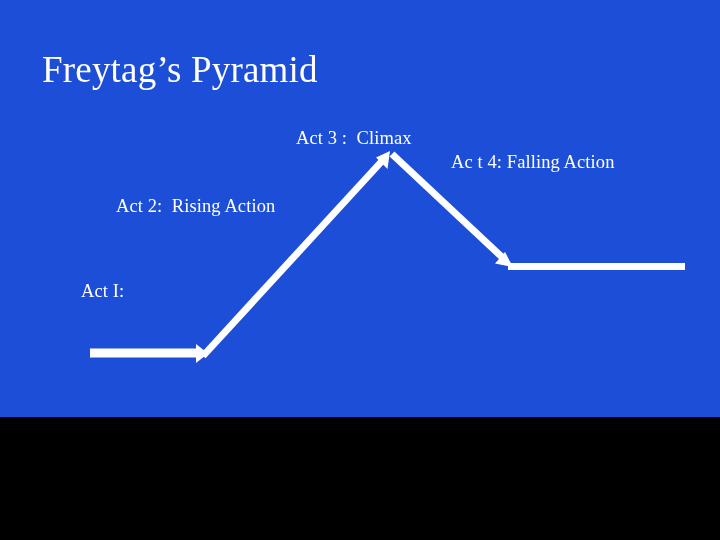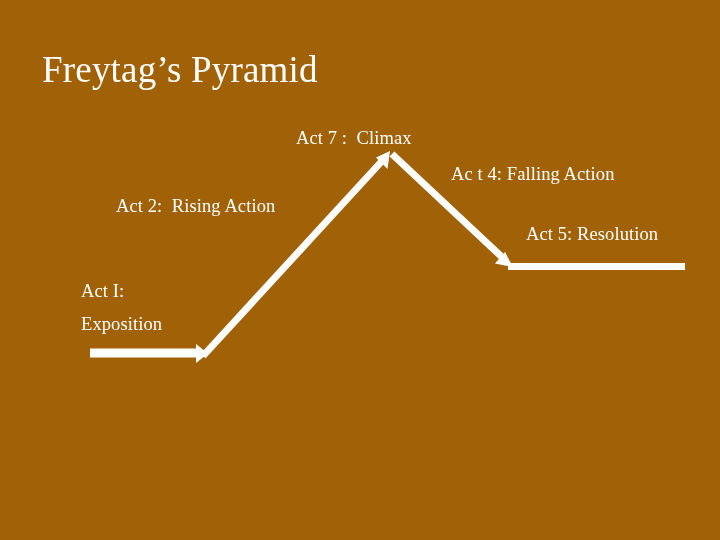--- a/index.html
+++ b/index.html
@@ -7,22 +7,22 @@
     margin: 0;
     padding: 0;
     background: #000000;
   }
   body {
     font-family: "Liberation Serif", "DejaVu Serif", serif;
   }
   #slide {
     position: relative;
     width: 720px;
-    height: 540px;
-    background: #a16207;
+    height: 417px;
+    background: #1d4ed8;
     overflow: hidden;
   }
   #diagram-svg {
     position: absolute;
     left: 0;
     top: 0;
     width: 720px;
     height: 540px;
     pointer-events: none;
   }
@@ -37,21 +37,21 @@
   #slide-title {
     left: 42px;
     top: 48px;
     font-size: 37px;
     letter-spacing: 0.2px;
   }
   .act-label {
     font-size: 18.5px;
   }
   #label-climax      { left: 296px; top: 128px; }
-  #label-falling     { left: 451px; top: 164px; }
+  #label-falling     { left: 451px; top: 152px; }
   #label-rising      { left: 116px; top: 196px; }
   #label-resolution  { left: 526px; top: 224px; }
   #label-exposition  { left: 81px;  top: 281px; }
   #label-exposition .line2 { display: block; margin-top: 11px; }
 </style>
 </head>
 <body>
 
 <div id="slide">
 
@@ -72,23 +72,22 @@
     <g>
       <line x1="392" y1="154" x2="503" y2="258" stroke="#ffffff" stroke-width="7" stroke-linecap="butt"></line>
       <polygon points="513,267 495,263.5 505,252" fill="#ffffff"></polygon>
     </g>
 
     <g>
       <line x1="508" y1="266.5" x2="685" y2="266.5" stroke="#ffffff" stroke-width="7" stroke-linecap="butt"></line>
     </g>
   </svg>
 
-  <div class="txt act-label" id="label-climax">Act 7 :  Climax</div>
+  <div class="txt act-label" id="label-climax">Act 3 :  Climax</div>
 
   <div class="txt act-label" id="label-falling">Ac t 4: Falling Action</div>
 
   <div class="txt act-label" id="label-rising">Act 2:  Rising Action</div>
 
-  <div class="txt act-label" id="label-resolution">Act 5: Resolution</div>
 
-  <div class="txt act-label" id="label-exposition"><span class="line1">Act I:</span><span class="line2">Exposition</span></div>
+  <div class="txt act-label" id="label-exposition"><span class="line1">Act I:</span></div>
 
 </div>
 
 </body></html>

